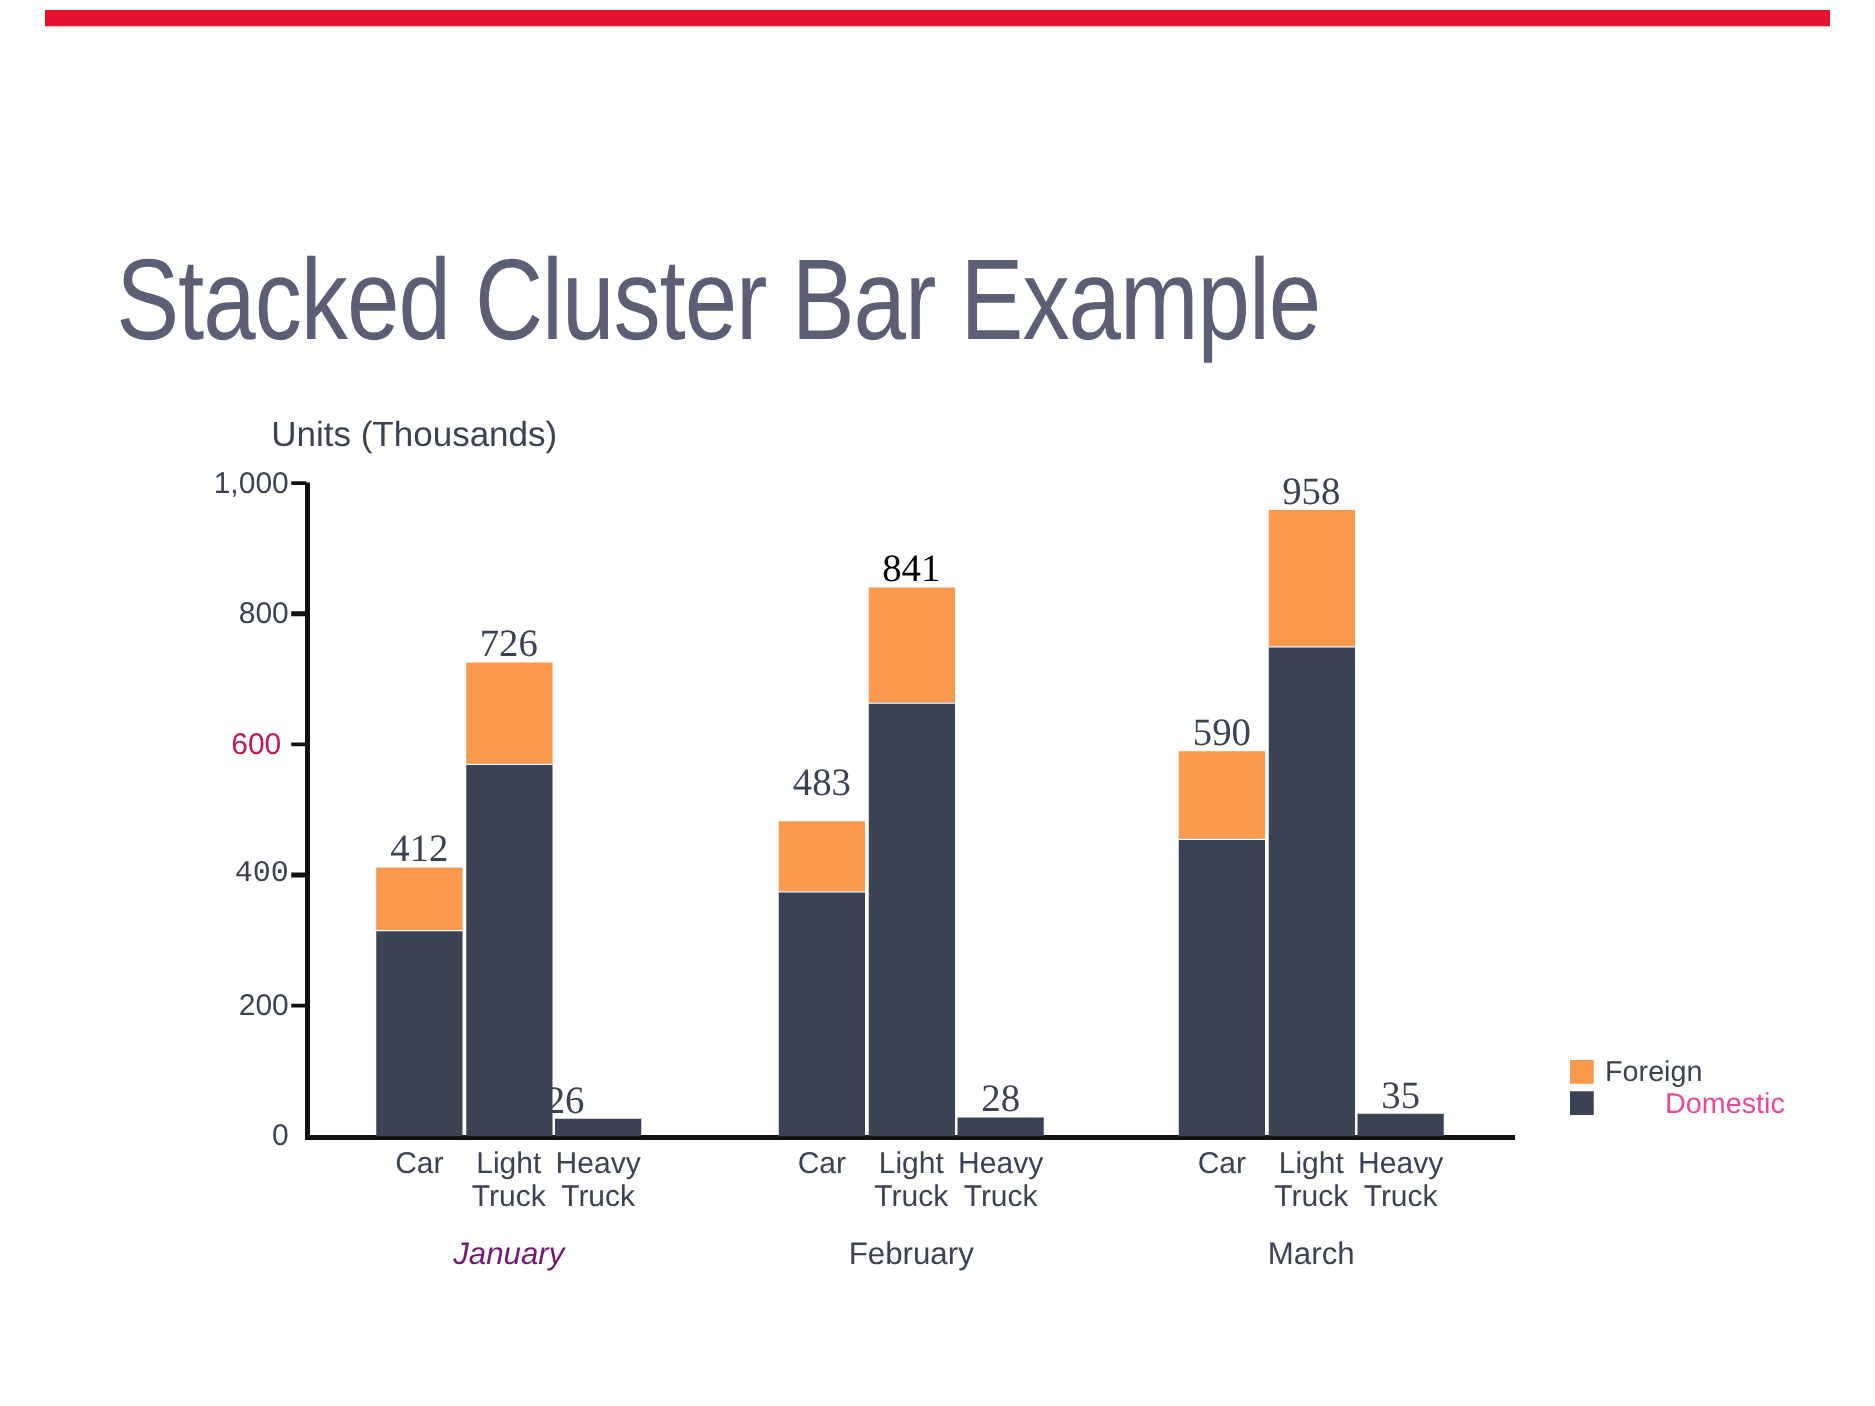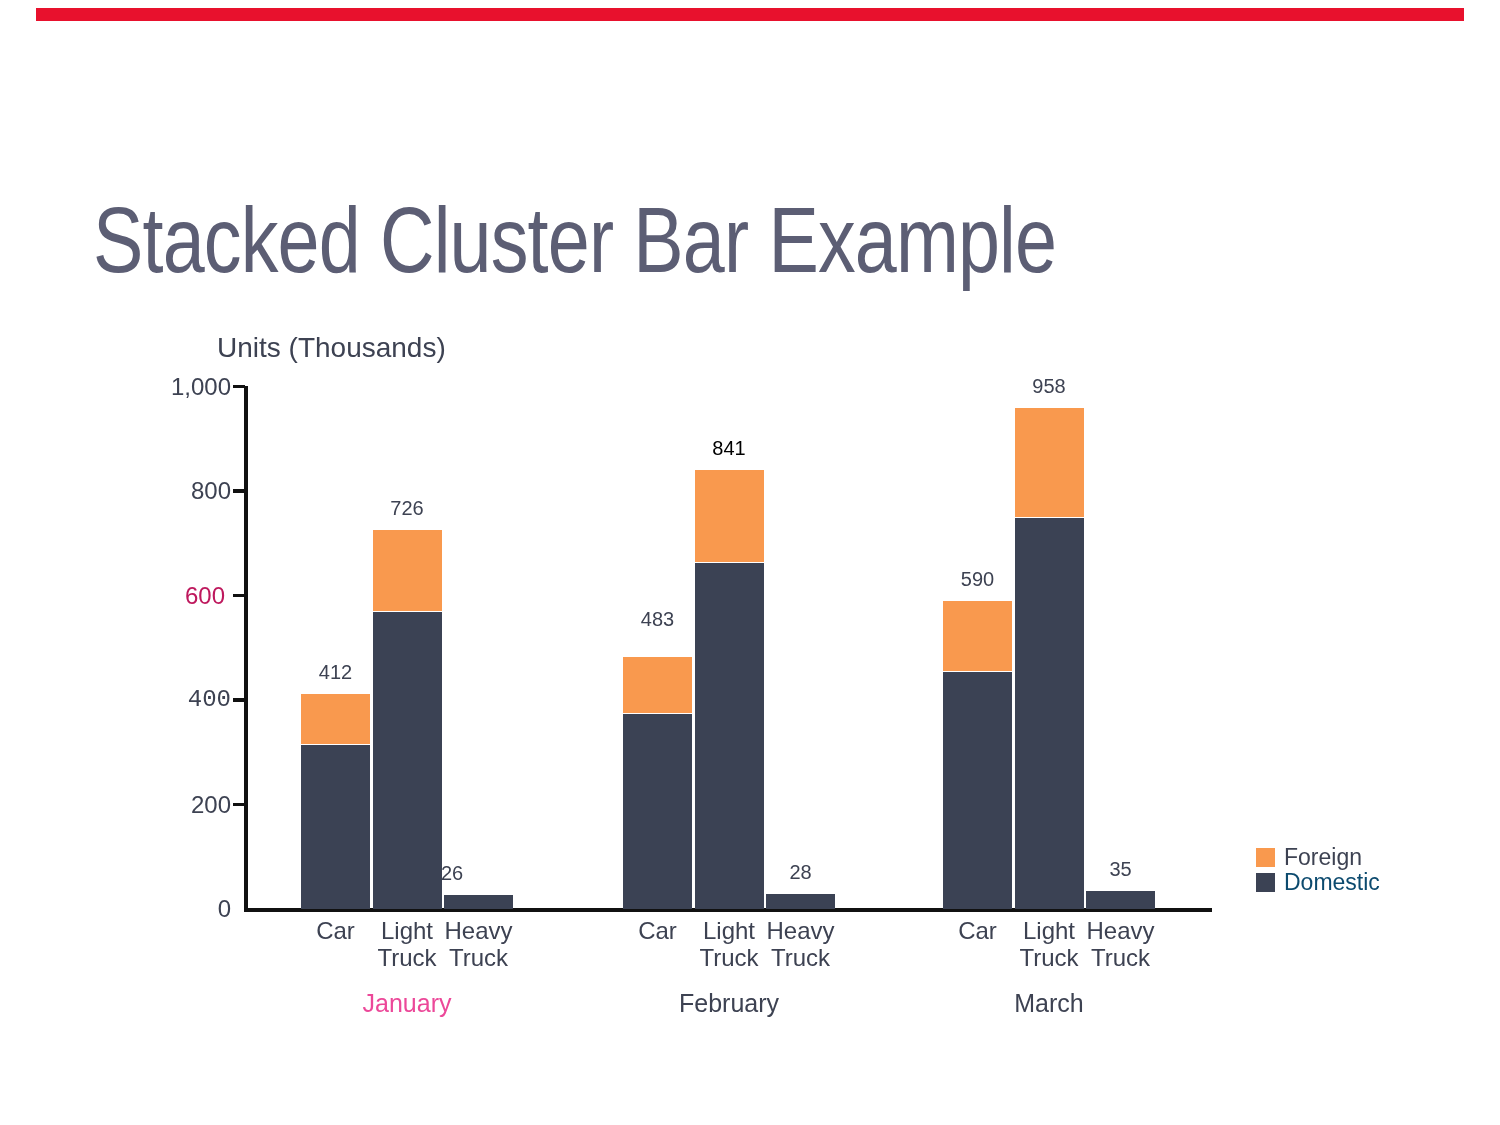--- a/index.html
+++ b/index.html
@@ -13,21 +13,21 @@
     font-weight:400;letter-spacing:-1px;white-space:nowrap;
     transform:scaleX(0.82);transform-origin:left top;
   }
   .units-label{position:absolute;left:185px;top:332px;font-size:28px;margin-left:32px;}
   .y-axis-line{position:absolute;width:3.5px;background:#111;}
   .x-axis-line{position:absolute;height:4px;background:#111;}
   .tick-mark{position:absolute;height:3.5px;width:12px;background:#111;}
   .tick-label{position:absolute;width:90px;text-align:right;font-size:24px;line-height:26px;}
   .bar-seg{position:absolute;}
   .bar-seg.domestic-seg{border-top:1.5px solid #ffffff;box-sizing:border-box;}
-  .bar-total{position:absolute;transform:translateX(-50%);font-size:20px;white-space:nowrap;}
+  .bar-total{position:absolute;transform:translateX(-50%);font-size:31px;white-space:nowrap;font-family:Liberation Serif, serif;}
   .cat-label{position:absolute;transform:translateX(-50%);text-align:center;font-size:24px;line-height:27px;white-space:pre-line;}
   .month-label{position:absolute;transform:translateX(-50%);text-align:center;font-size:25px;}
   .legend{position:absolute;left:1256px;top:845px;}
   .legend-row{display:flex;align-items:center;height:25px;}
   .legend-swatch{width:19px;height:19px;margin-right:9px;flex:0 0 auto;}
   .legend-text{font-size:23px;line-height:23px;}
 </style>
 </head>
 <body>
 
@@ -59,21 +59,21 @@
       <div class="cat-label" style="left: 335.5px; top: 917px; color: rgb(61, 66, 82);">Car</div>
       <div class="bar-seg" style="left: 372.5px; top: 529.665px; width: 69px; height: 81.51px; background: rgb(249, 153, 78);"></div>
       <div class="bar-seg domestic-seg" style="left: 372.5px; top: 611.175px; width: 69px; height: 297.825px; background: rgb(59, 66, 84);"></div>
       <div class="bar-total" style="left: 407px; top: 496.665px; color: rgb(61, 66, 82);">726</div>
       <div class="cat-label" style="left: 407px; top: 917px; color: rgb(61, 66, 82);">Light
 Truck</div>
       <div class="bar-seg" style="left: 444px; top: 895.415px; width: 69px; height: 13.585px; background: rgb(59, 66, 84);"></div>
       <div class="bar-total" style="left: 452px; top: 862.415px; color: rgb(61, 66, 82);">26</div>
       <div class="cat-label" style="left: 478.5px; top: 917px; color: rgb(61, 66, 82);">Heavy
 Truck</div>
-      <div class="month-label" style="left: 407px; top: 989px; color: #ec4899;">January</div>
+      <div class="month-label" style="left: 407px; top: 989px; color: #701a75; font-style: italic;">January</div>
       <div class="bar-seg" style="left: 623px; top: 656.633px; width: 69px; height: 55.9075px; background: rgb(249, 153, 78);"></div>
       <div class="bar-seg domestic-seg" style="left: 623px; top: 712.54px; width: 69px; height: 196.46px; background: rgb(59, 66, 84);"></div>
       <div class="bar-total" style="left: 657.5px; top: 608px; color: rgb(61, 66, 82);">483</div>
       <div class="cat-label" style="left: 657.5px; top: 917px; color: rgb(61, 66, 82);">Car</div>
       <div class="bar-seg" style="left: 694.5px; top: 469.578px; width: 69px; height: 91.96px; background: rgb(249, 153, 78);"></div>
       <div class="bar-seg domestic-seg" style="left: 694.5px; top: 561.538px; width: 69px; height: 347.462px; background: rgb(59, 66, 84);"></div>
       <div class="bar-total" style="left: 729px; top: 436.578px; color: #000000;">841</div>
       <div class="cat-label" style="left: 729px; top: 917px; color: rgb(61, 66, 82);">Light
 Truck</div>
       <div class="bar-seg" style="left: 766px; top: 894.37px; width: 69px; height: 14.63px; background: rgb(59, 66, 84);"></div>
@@ -97,17 +97,17 @@
       <div class="month-label" style="left: 1049px; top: 989px; color: rgb(61, 66, 82);">March</div>
     </div>
 
   <div class="legend">
     <div class="legend-row">
       <span class="legend-swatch" style="background: rgb(249, 153, 78);"></span>
       <span class="legend-text" style="color: rgb(61, 66, 82);">Foreign</span>
     </div>
     <div class="legend-row">
       <span class="legend-swatch" style="background: rgb(59, 66, 84);"></span>
-      <span class="legend-text" style="color: #0c4a6e;">Domestic</span>
+      <span class="legend-text" style="color: #ec4899; margin-left: 48px;">Domestic</span>
     </div>
   </div>
 
 </div>
 
 </body></html>

